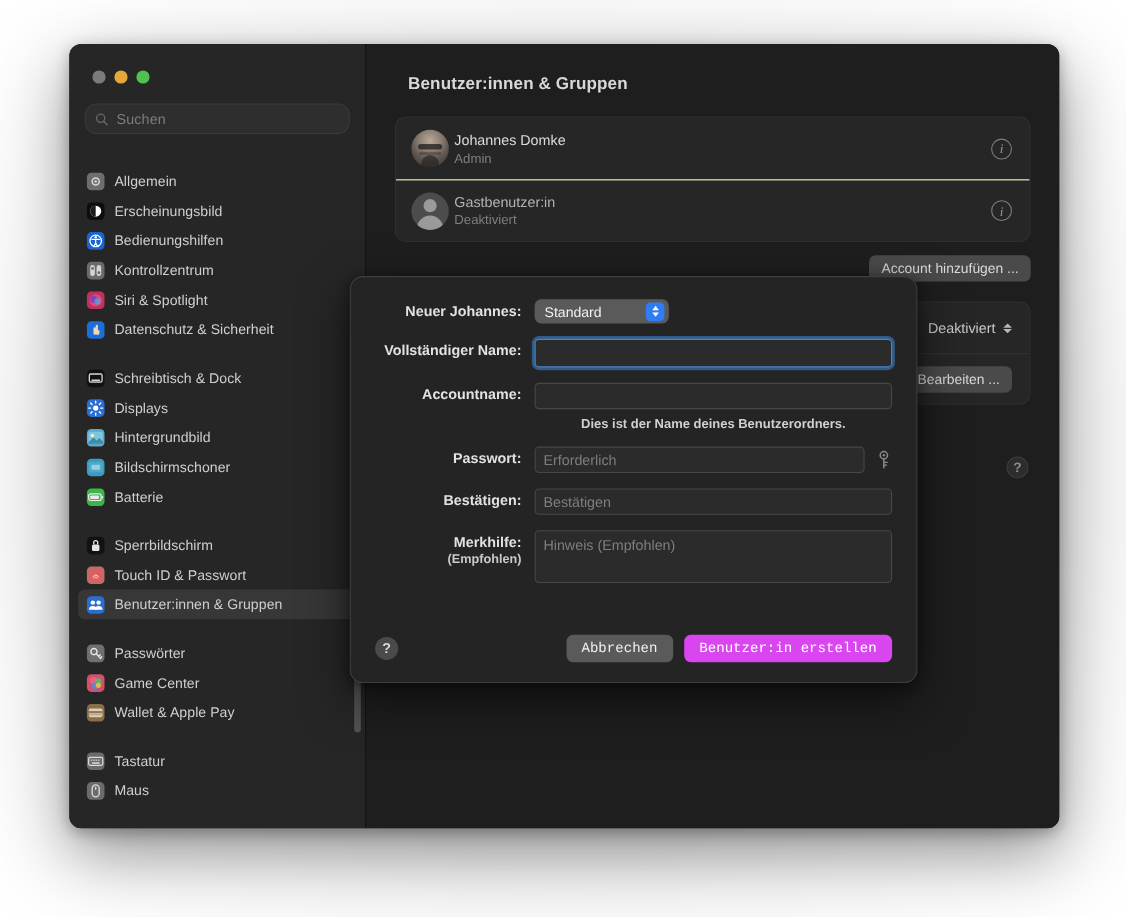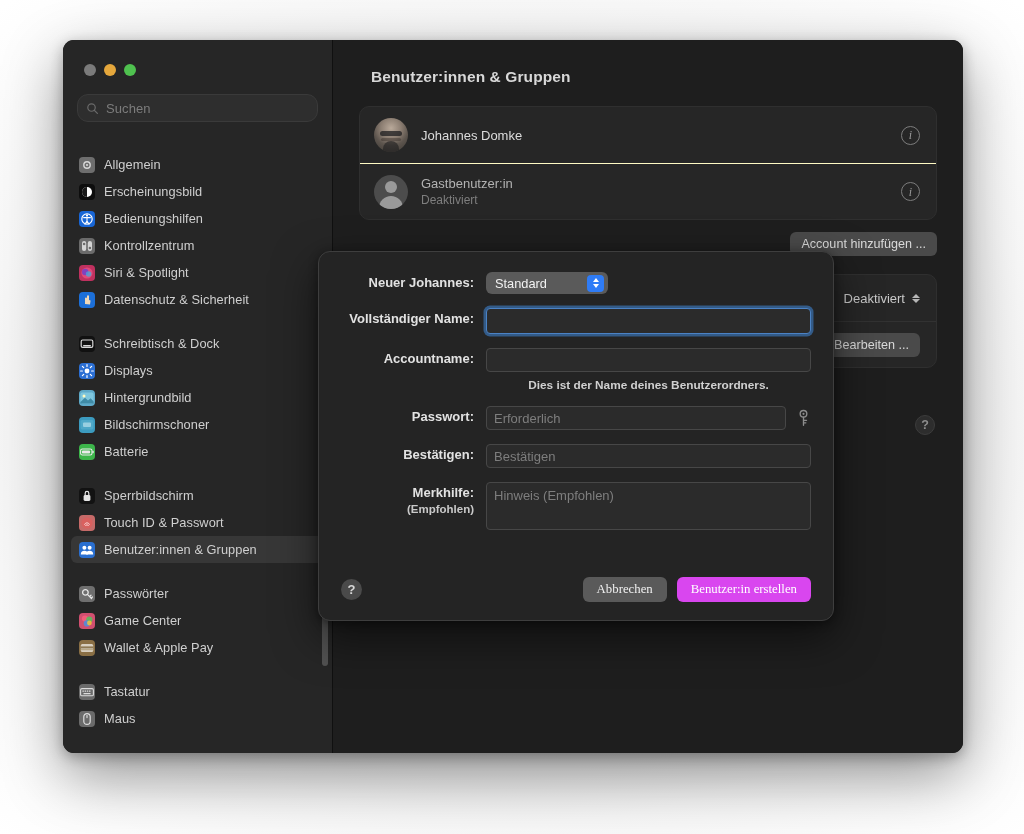--- a/index.html
+++ b/index.html
@@ -141,21 +141,21 @@
     border-radius: 10px;
     border: 1px solid #2f2f2f;
     overflow: hidden;
   }
 
   .user-row {
     display: flex;
     align-items: center;
     height: 56px;
     padding: 0 16px 0 14px;
-    gap: 13px;
+    gap: 5px;
   }
   .user-row + .user-row { border-top: 1px solid #fef9c3; }
 
   .avatar {
     width: 34px; height: 34px; flex: 0 0 34px;
     border-radius: 50%;
     overflow: hidden;
     background: #4a4a4a;
     position: relative;
   }
@@ -392,21 +392,21 @@
     width: 21px; height: 21px;
     border-radius: 50%;
     background: #4a4a4a;
     color: #d8d8d8;
     font-size: 13px;
     font-weight: bold;
     display: flex; align-items: center; justify-content: center;
   }
   .footer-actions { margin-left: auto; display: flex; gap: 10px; }
   .btn {
-    font-family: Liberation Serif, serif;
+    font-family: Liberation Mono, monospace;
     font-size: 12.8px;
     border: none;
     border-radius: 6px;
     padding: 5px 14px;
     white-space: nowrap;
   }
   .btn.secondary { background: #5a5a5a; color: #f0f0f0; }
   .btn.primary   { background: #d946ef; color: #ffffff; }
 </style>
 </head>
@@ -648,20 +648,21 @@
 
   <div id="main">
 
     <div id="page-title">Benutzer:innen &amp; Gruppen</div>
 
     <div class="card">
       <div class="user-row">
         <div class="avatar photo"></div>
         <div class="user-text">
           <div class="user-name">Johannes Domke</div>
+          <div class="user-sub">Admin</div>
         </div>
         <div class="info-btn">i</div>
       </div>
       <div class="user-row">
         <div class="avatar generic"></div>
         <div class="user-text">
           <div class="user-name dim">Gastbenutzer:in</div>
           <div class="user-sub">Deaktiviert</div>
         </div>
         <div class="info-btn">i</div>

